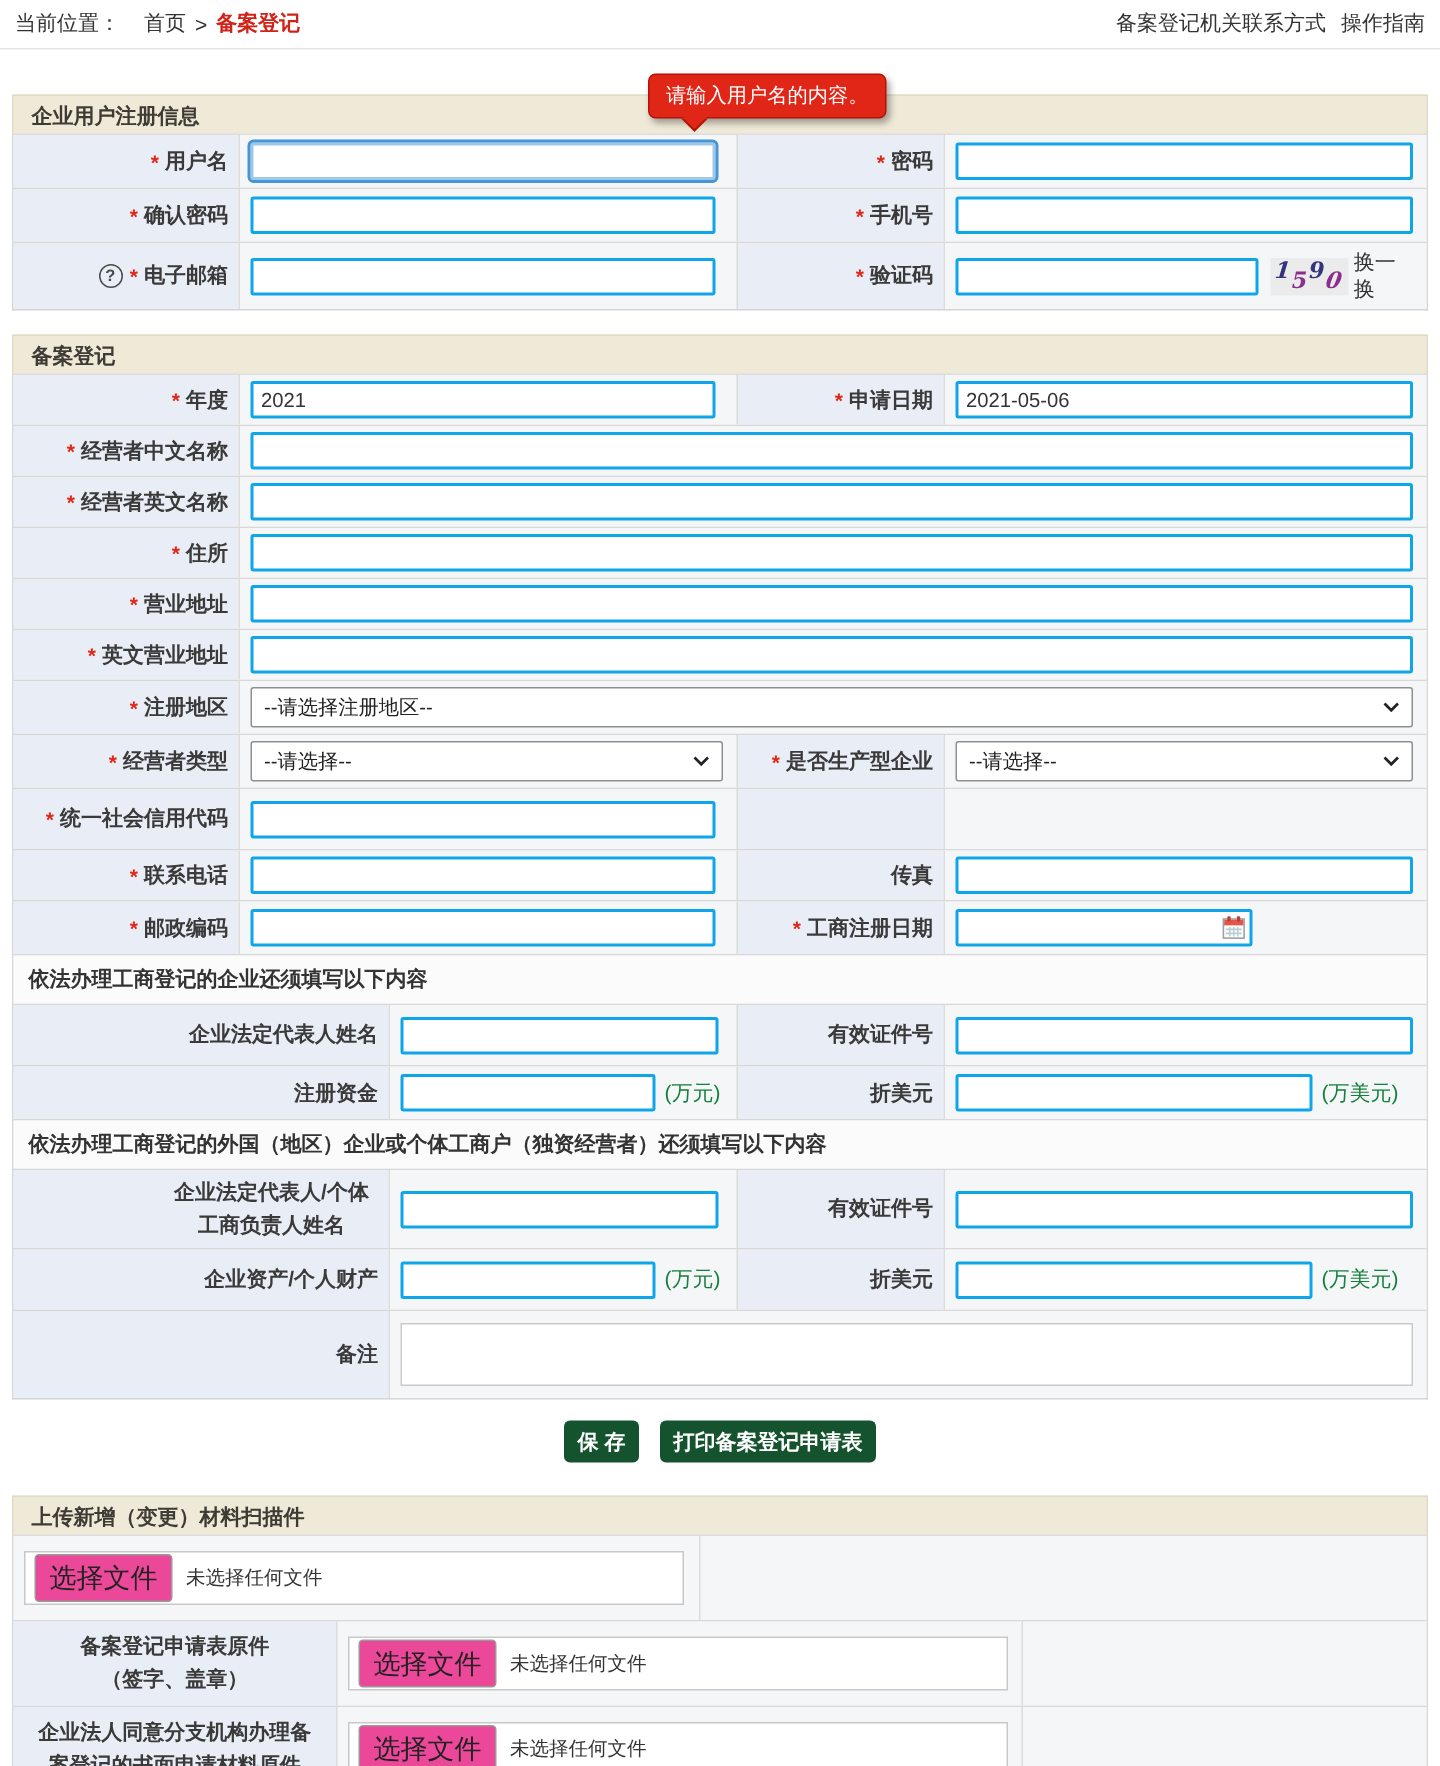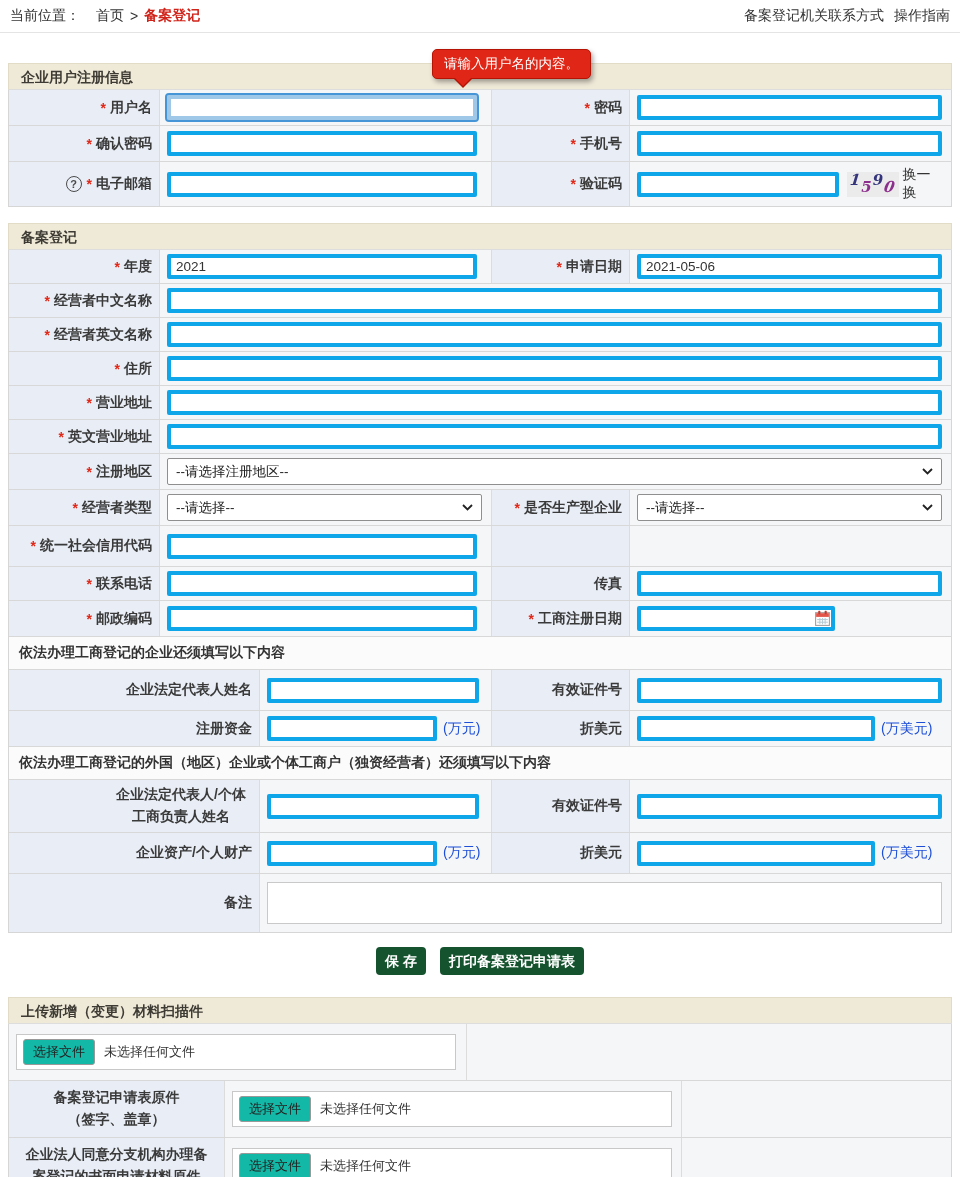--- a/index.html
+++ b/index.html
@@ -49,27 +49,27 @@
   .u-file{ width:457px; } .u-empty{ flex:1; }
 
   .h35{ min-height:35px; } .h40{ min-height:40px; } .h52{ min-height:52px; }
   .h54{ min-height:54px; }
 
   .note-row .cell{ background:#fbfbfc; font-weight:bold; justify-content:flex-start;
     text-align:left; padding-left:10px; min-height:32px; }
 
   
   .inp{
-    height:25px; border:4px solid #0ea5e9; border-radius:2px; background:#fff;
+    height:25px; border:2px solid #0ea5e9; border-radius:2px; background:#fff;
     font-family:inherit; font-size:13.5px; color:#333; padding:0 5px; outline:none;
   }
   .inp-310{ width:310px; } .inp-212{ width:212px; } .inp-170{ width:170px; }
   .inp-238{ width:238px; } .inp-204{ width:204px; } .inp-grow{ flex:1; margin-right:2px; }
   .inp-focused{ outline:2px solid #4695d6; border-color:#9ec7e8; }
-  .unit{ margin-left:6px; color:#1d4ed8; font-weight:normal; white-space:nowrap; }
+  .unit{ margin-left:6px; color:#15803d; font-weight:normal; white-space:nowrap; }
 
   .date-wrap{ position:relative; display:inline-flex; }
   .date-wrap .inp{ width:198px; padding-right:24px; }
   .cal-icon{ position:absolute; right:4px; top:4px; cursor:pointer; }
 
   .selectbox{
     height:27px; border:1px solid #8f8f8f; border-radius:2px; background:#fff;
     display:flex; align-items:center; justify-content:space-between;
     padding:0 8px; font-size:13.5px; color:#222; cursor:pointer;
   }
@@ -125,22 +125,22 @@
   .wrap-142{ display:inline-block; max-width:142px; text-align:center; line-height:1.55; }
   .wrap-134{ display:inline-block; max-width:134px; text-align:center; line-height:1.55; }
   .wrap-186{ display:inline-block; max-width:186px; text-align:center; line-height:1.55; }
 
   
   .filebox{
     background:#fff; border:1px solid #c8c8c8; height:36px; width:440px;
     display:flex; align-items:center; padding:0 6px; margin:6px 0;
   }
   .choose-btn{
-    background:#14b8a6; border:1px solid #999; border-radius:3px;
-    padding:3px 9px; font-size:13px; color:#222; cursor:pointer; font-family:inherit;
+    background:#ec4899; border:1px solid #999; border-radius:3px;
+    padding:3px 9px; font-size:18px; color:#222; cursor:pointer; font-family:inherit;
   }
   .file-status{ margin-left:9px; font-size:13px; color:#333; }
 
   
   .btnrow{ display:flex; justify-content:center; gap:14px; margin-top:14px; }
   .rbtn{
     background:#14532d; color:#fff; border:none; border-radius:4px;
     font-family:inherit; font-size:14px; font-weight:bold;
     padding:6px 9px; height:28px; line-height:16px; cursor:pointer; white-space:nowrap;
   }

